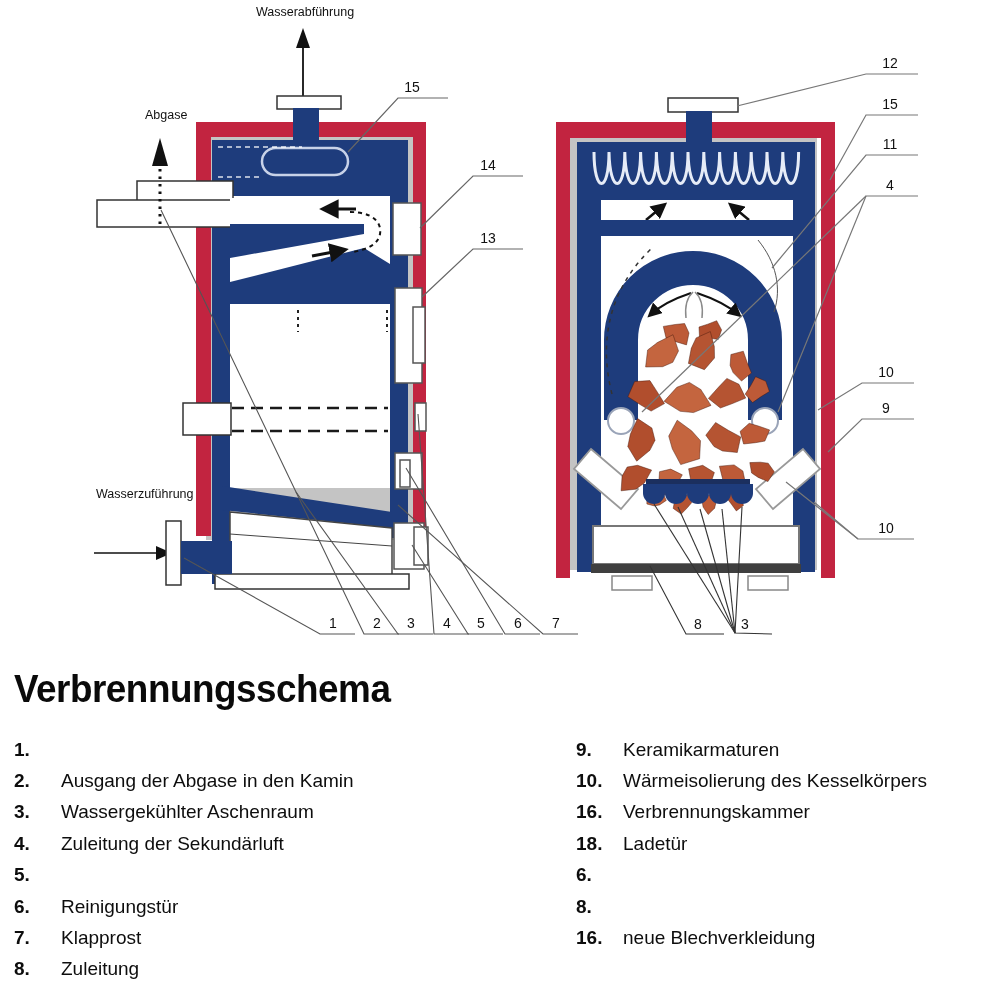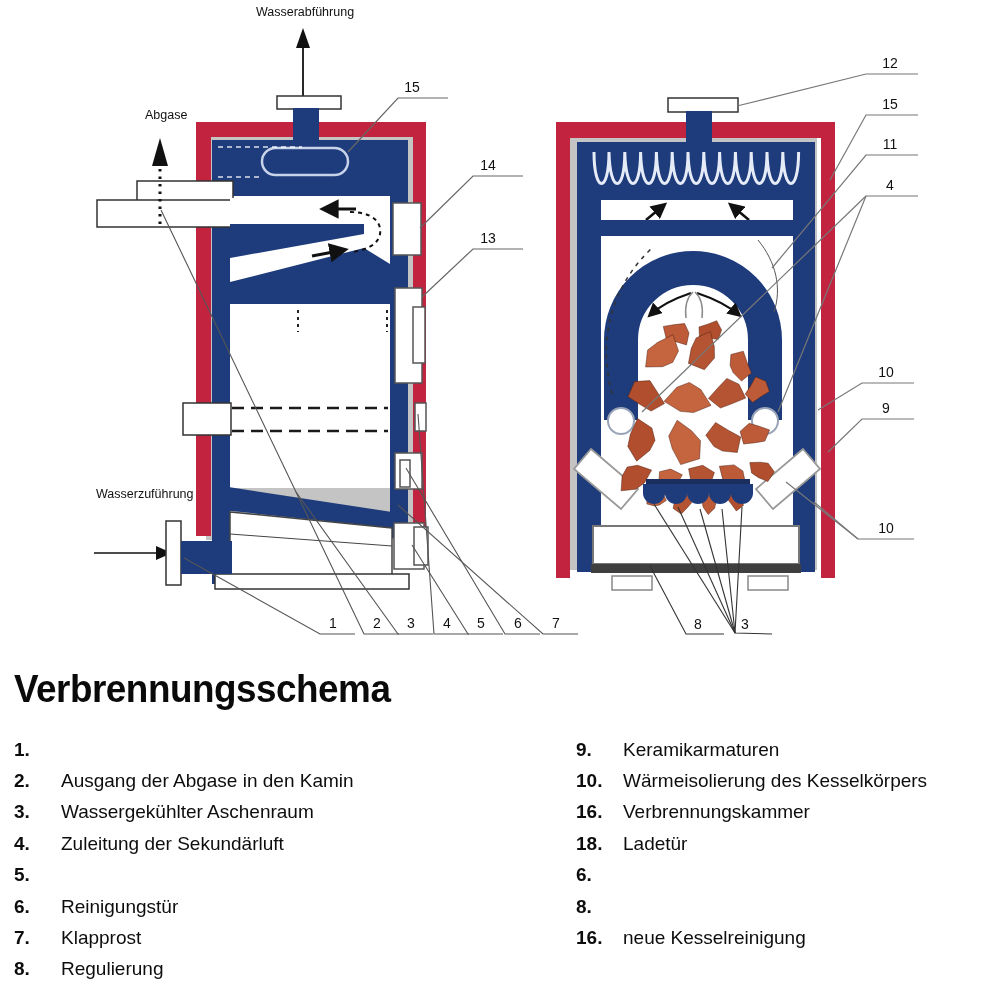--- a/index.html
+++ b/index.html
@@ -306,21 +306,21 @@
   <div class="legend-row">
       <span class="legend-num">6.</span>
       <span class="legend-text">Reinigungstür</span>
     </div>
   <div class="legend-row">
       <span class="legend-num">7.</span>
       <span class="legend-text">Klapprost</span>
     </div>
   <div class="legend-row">
       <span class="legend-num">8.</span>
-      <span class="legend-text">Regulierung</span>
+      <span class="legend-text">Zuleitung</span>
     </div>
 </div>
 
 <div class="legend legend-right">
   <div class="legend-row">
       <span class="legend-num">9.</span>
       <span class="legend-text">Keramikarmaturen</span>
     </div>
   <div class="legend-row">
       <span class="legend-num">10.</span>
@@ -335,15 +335,15 @@
       <span class="legend-text">Ladetür</span>
     </div>
   <div class="legend-row">
       <span class="legend-num">6.</span>
     </div>
   <div class="legend-row">
       <span class="legend-num">8.</span>
     </div>
   <div class="legend-row">
       <span class="legend-num">16.</span>
-      <span class="legend-text">neue Kesselreinigung</span>
+      <span class="legend-text">neue Blechverkleidung</span>
     </div>
 </div>
 
 </body></html>

